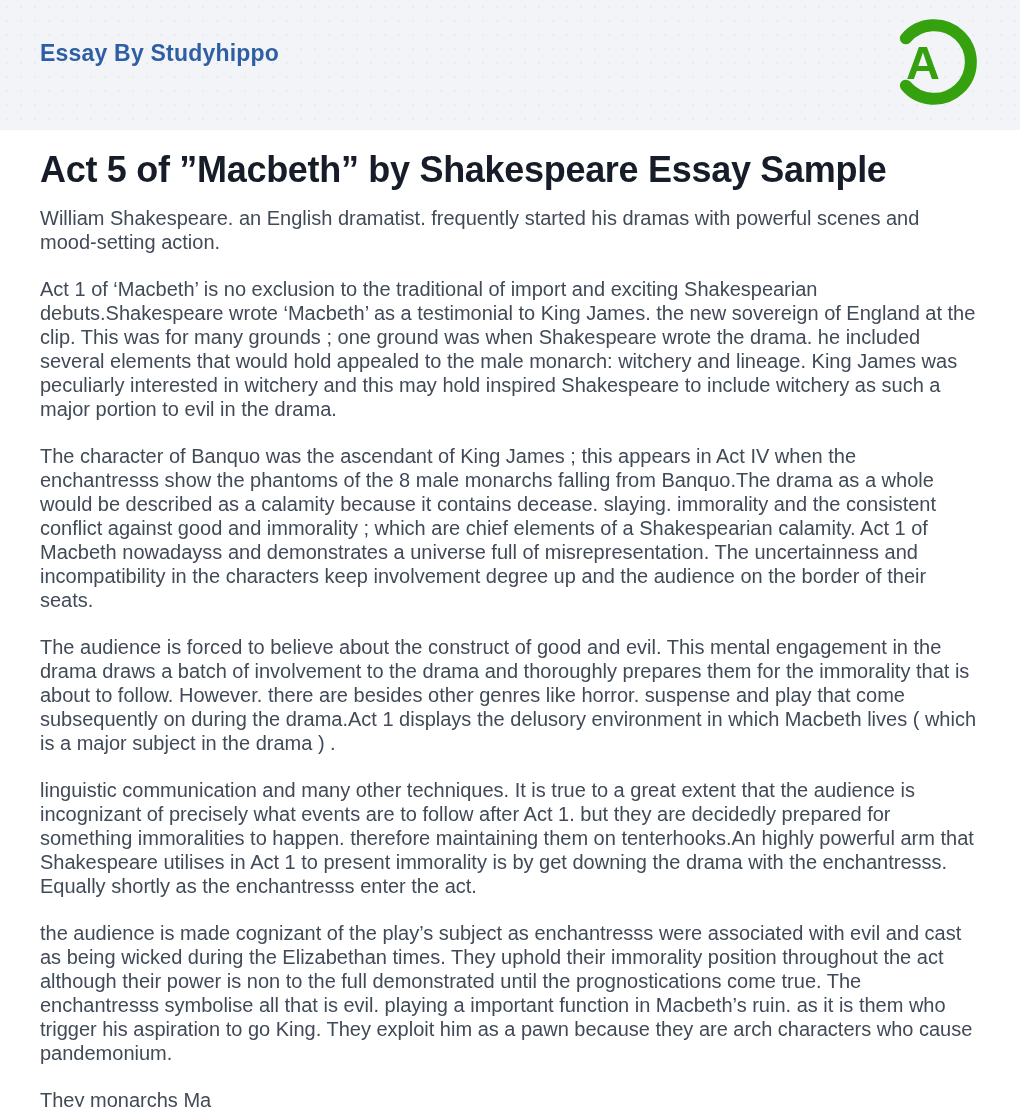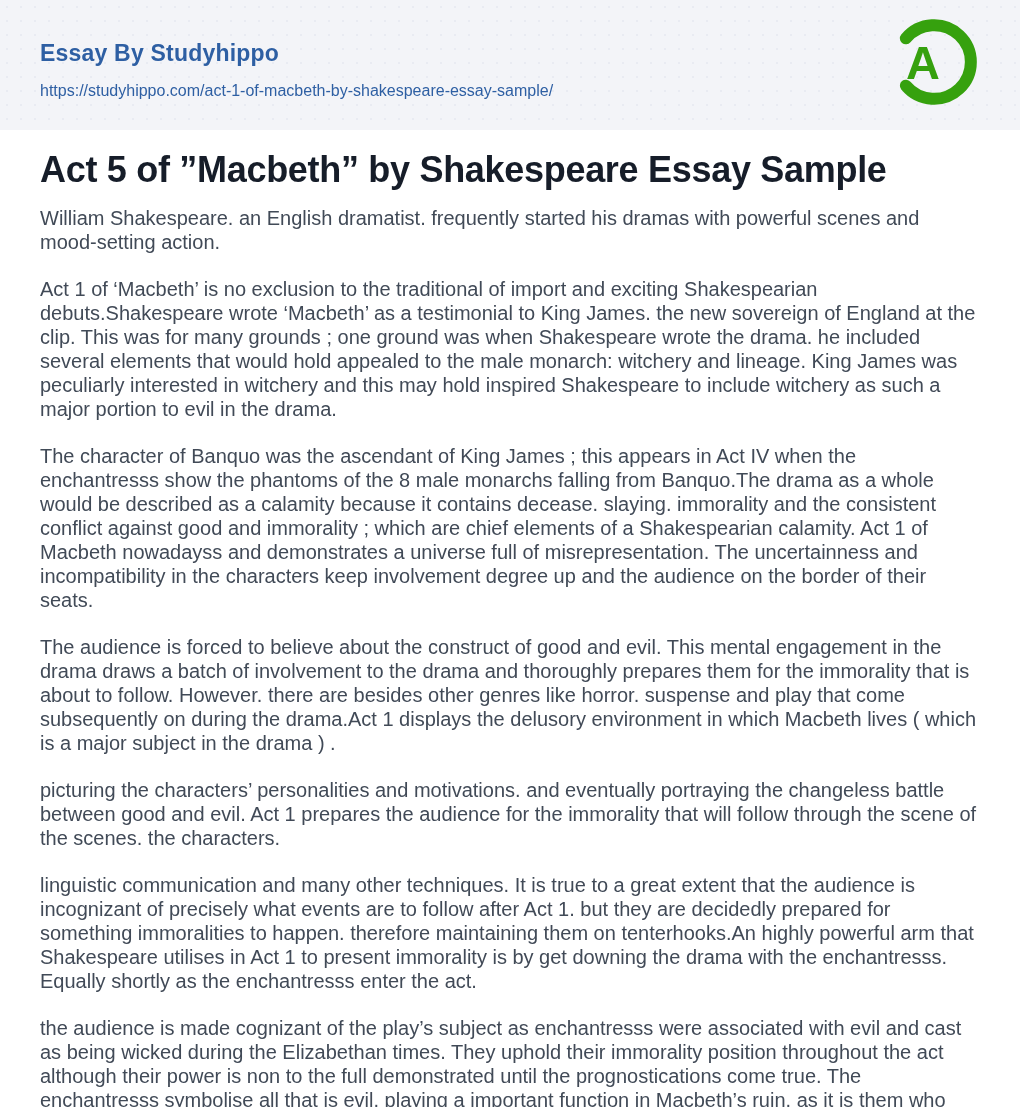--- a/index.html
+++ b/index.html
@@ -68,36 +68,34 @@
     max-width: 944px;
   }
 </style>
 </head>
 <body>
 
 <div class="page">
 
   <div class="header-band">
     <h2 class="site-title">Essay By Studyhippo</h2>
-    <a class="site-url" href="#">https://studyhippo.com/act-1-of-macbeth-by-shakespeare-essay-sample/</a>
 
     <div class="logo">
       <svg viewBox="0 0 100 100" width="92" height="92" aria-hidden="true">
         <path d="M 19.4 24.3 A 40 40 0 1 1 19.4 75.7" fill="none" stroke="#36a10e" stroke-width="13" stroke-linecap="round"></path>
         <text x="38" y="68.5" text-anchor="middle" font-family="Liberation Sans, DejaVu Sans, sans-serif" font-size="51" font-weight="700" fill="#36a10e">A</text>
       </svg>
     </div>
   </div>
 
   <div class="content">
     <h1 class="essay-title">Act 5 of ”Macbeth” by Shakespeare Essay Sample</h1>
 
     <p class="essay-paragraph">William Shakespeare. an English dramatist. frequently started his dramas with powerful scenes and mood-setting action.</p>
     <p class="essay-paragraph">Act 1 of ‘Macbeth’ is no exclusion to the traditional of import and exciting Shakespearian debuts.Shakespeare wrote ‘Macbeth’ as a testimonial to King James. the new sovereign of England at the clip. This was for many grounds ; one ground was when Shakespeare wrote the drama. he included several elements that would hold appealed to the male monarch: witchery and lineage. King James was peculiarly interested in witchery and this may hold inspired Shakespeare to include witchery as such a major portion to evil in the drama.</p>
     <p class="essay-paragraph">The character of Banquo was the ascendant of King James ; this appears in Act IV when the enchantresss show the phantoms of the 8 male monarchs falling from Banquo.The drama as a whole would be described as a calamity because it contains decease. slaying. immorality and the consistent conflict against good and immorality ; which are chief elements of a Shakespearian calamity. Act 1 of Macbeth nowadayss and demonstrates a universe full of misrepresentation. The uncertainness and incompatibility in the characters keep involvement degree up and the audience on the border of their seats.</p>
     <p class="essay-paragraph">The audience is forced to believe about the construct of good and evil. This mental engagement in the drama draws a batch of involvement to the drama and thoroughly prepares them for the immorality that is about to follow. However. there are besides other genres like horror. suspense and play that come subsequently on during the drama.Act 1 displays the delusory environment in which Macbeth lives ( which is a major subject in the drama ) .</p>
-    <p class="essay-paragraph">picturing the characters’ personalities and motivations. and eventually portraying the changeless battle between good and evil. Act 1 prepares the audience for the immorality that will follow through the scene of the scenes. the characters.</p>
     <p class="essay-paragraph">linguistic communication and many other techniques. It is true to a great extent that the audience is incognizant of precisely what events are to follow after Act 1. but they are decidedly prepared for something immoralities to happen. therefore maintaining them on tenterhooks.An highly powerful arm that Shakespeare utilises in Act 1 to present immorality is by get downing the drama with the enchantresss. Equally shortly as the enchantresss enter the act.</p>
     <p class="essay-paragraph">the audience is made cognizant of the play’s subject as enchantresss were associated with evil and cast as being wicked during the Elizabethan times. They uphold their immorality position throughout the act although their power is non to the full demonstrated until the prognostications come true. The enchantresss symbolise all that is evil. playing a important function in Macbeth’s ruin. as it is them who trigger his aspiration to go King. They exploit him as a pawn because they are arch characters who cause pandemonium.</p>
     <p class="essay-paragraph">They monarchs Ma</p>
   </div>
 
 </div>
 
 </body></html>

